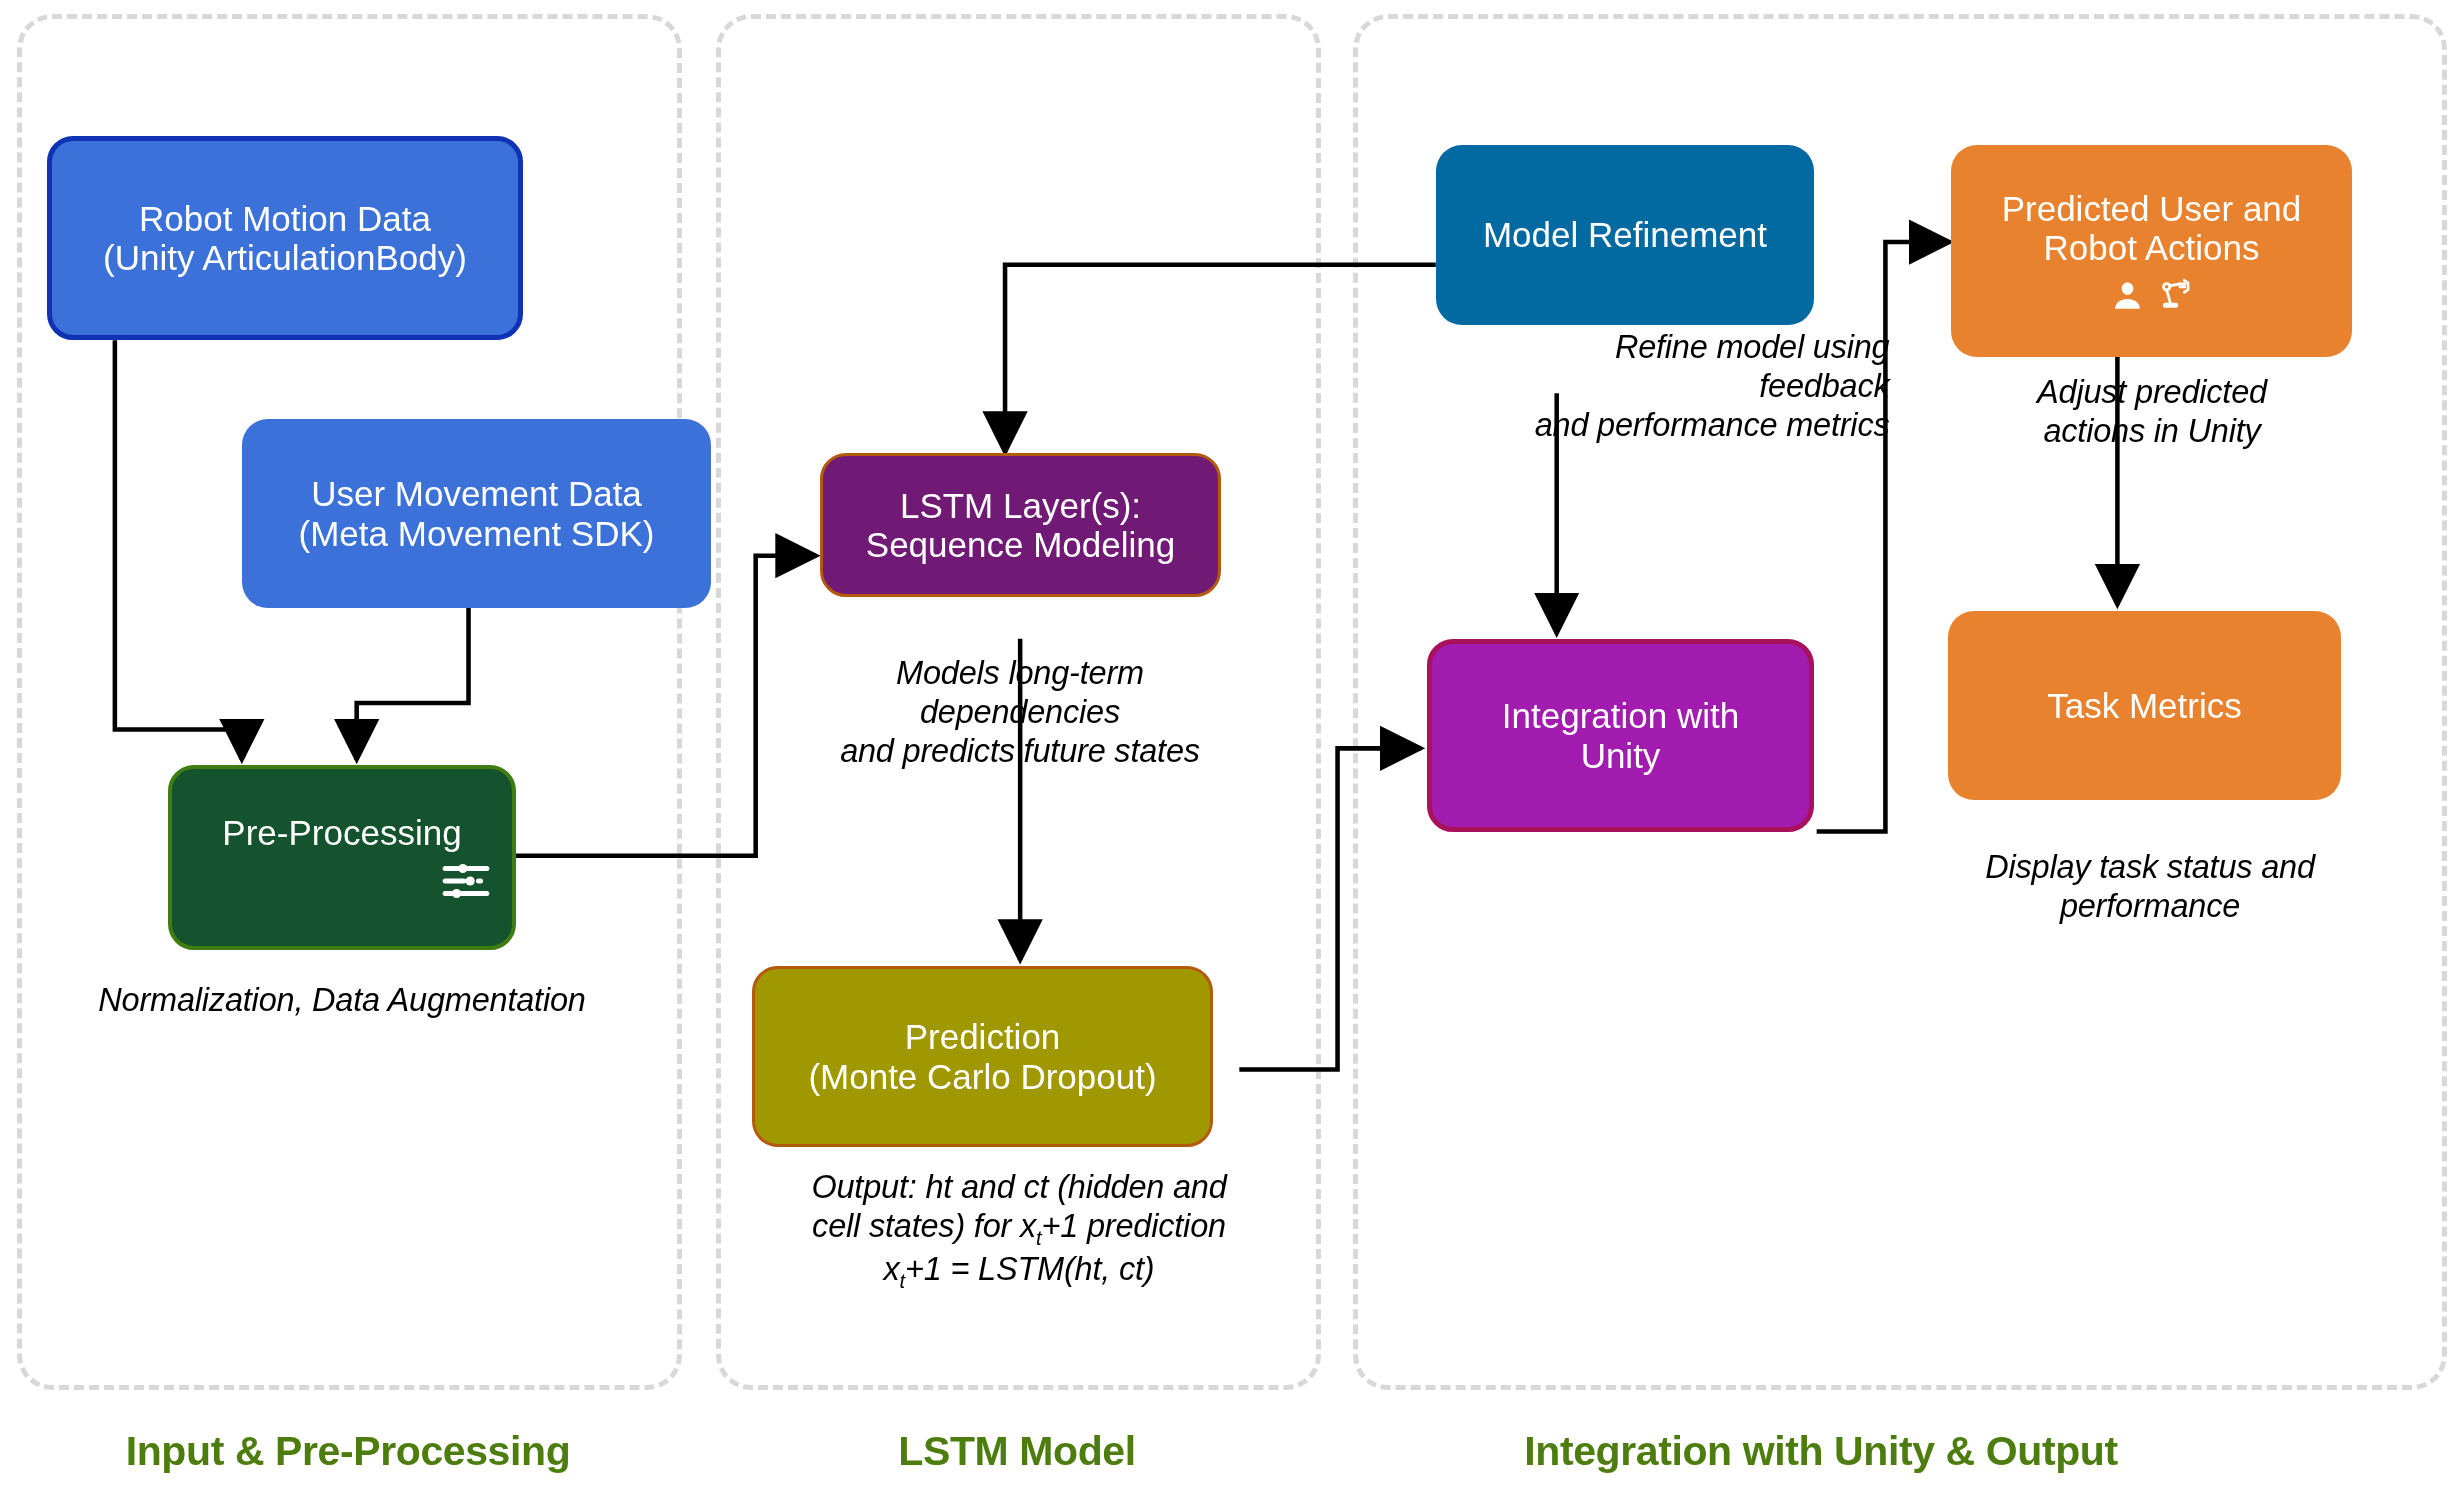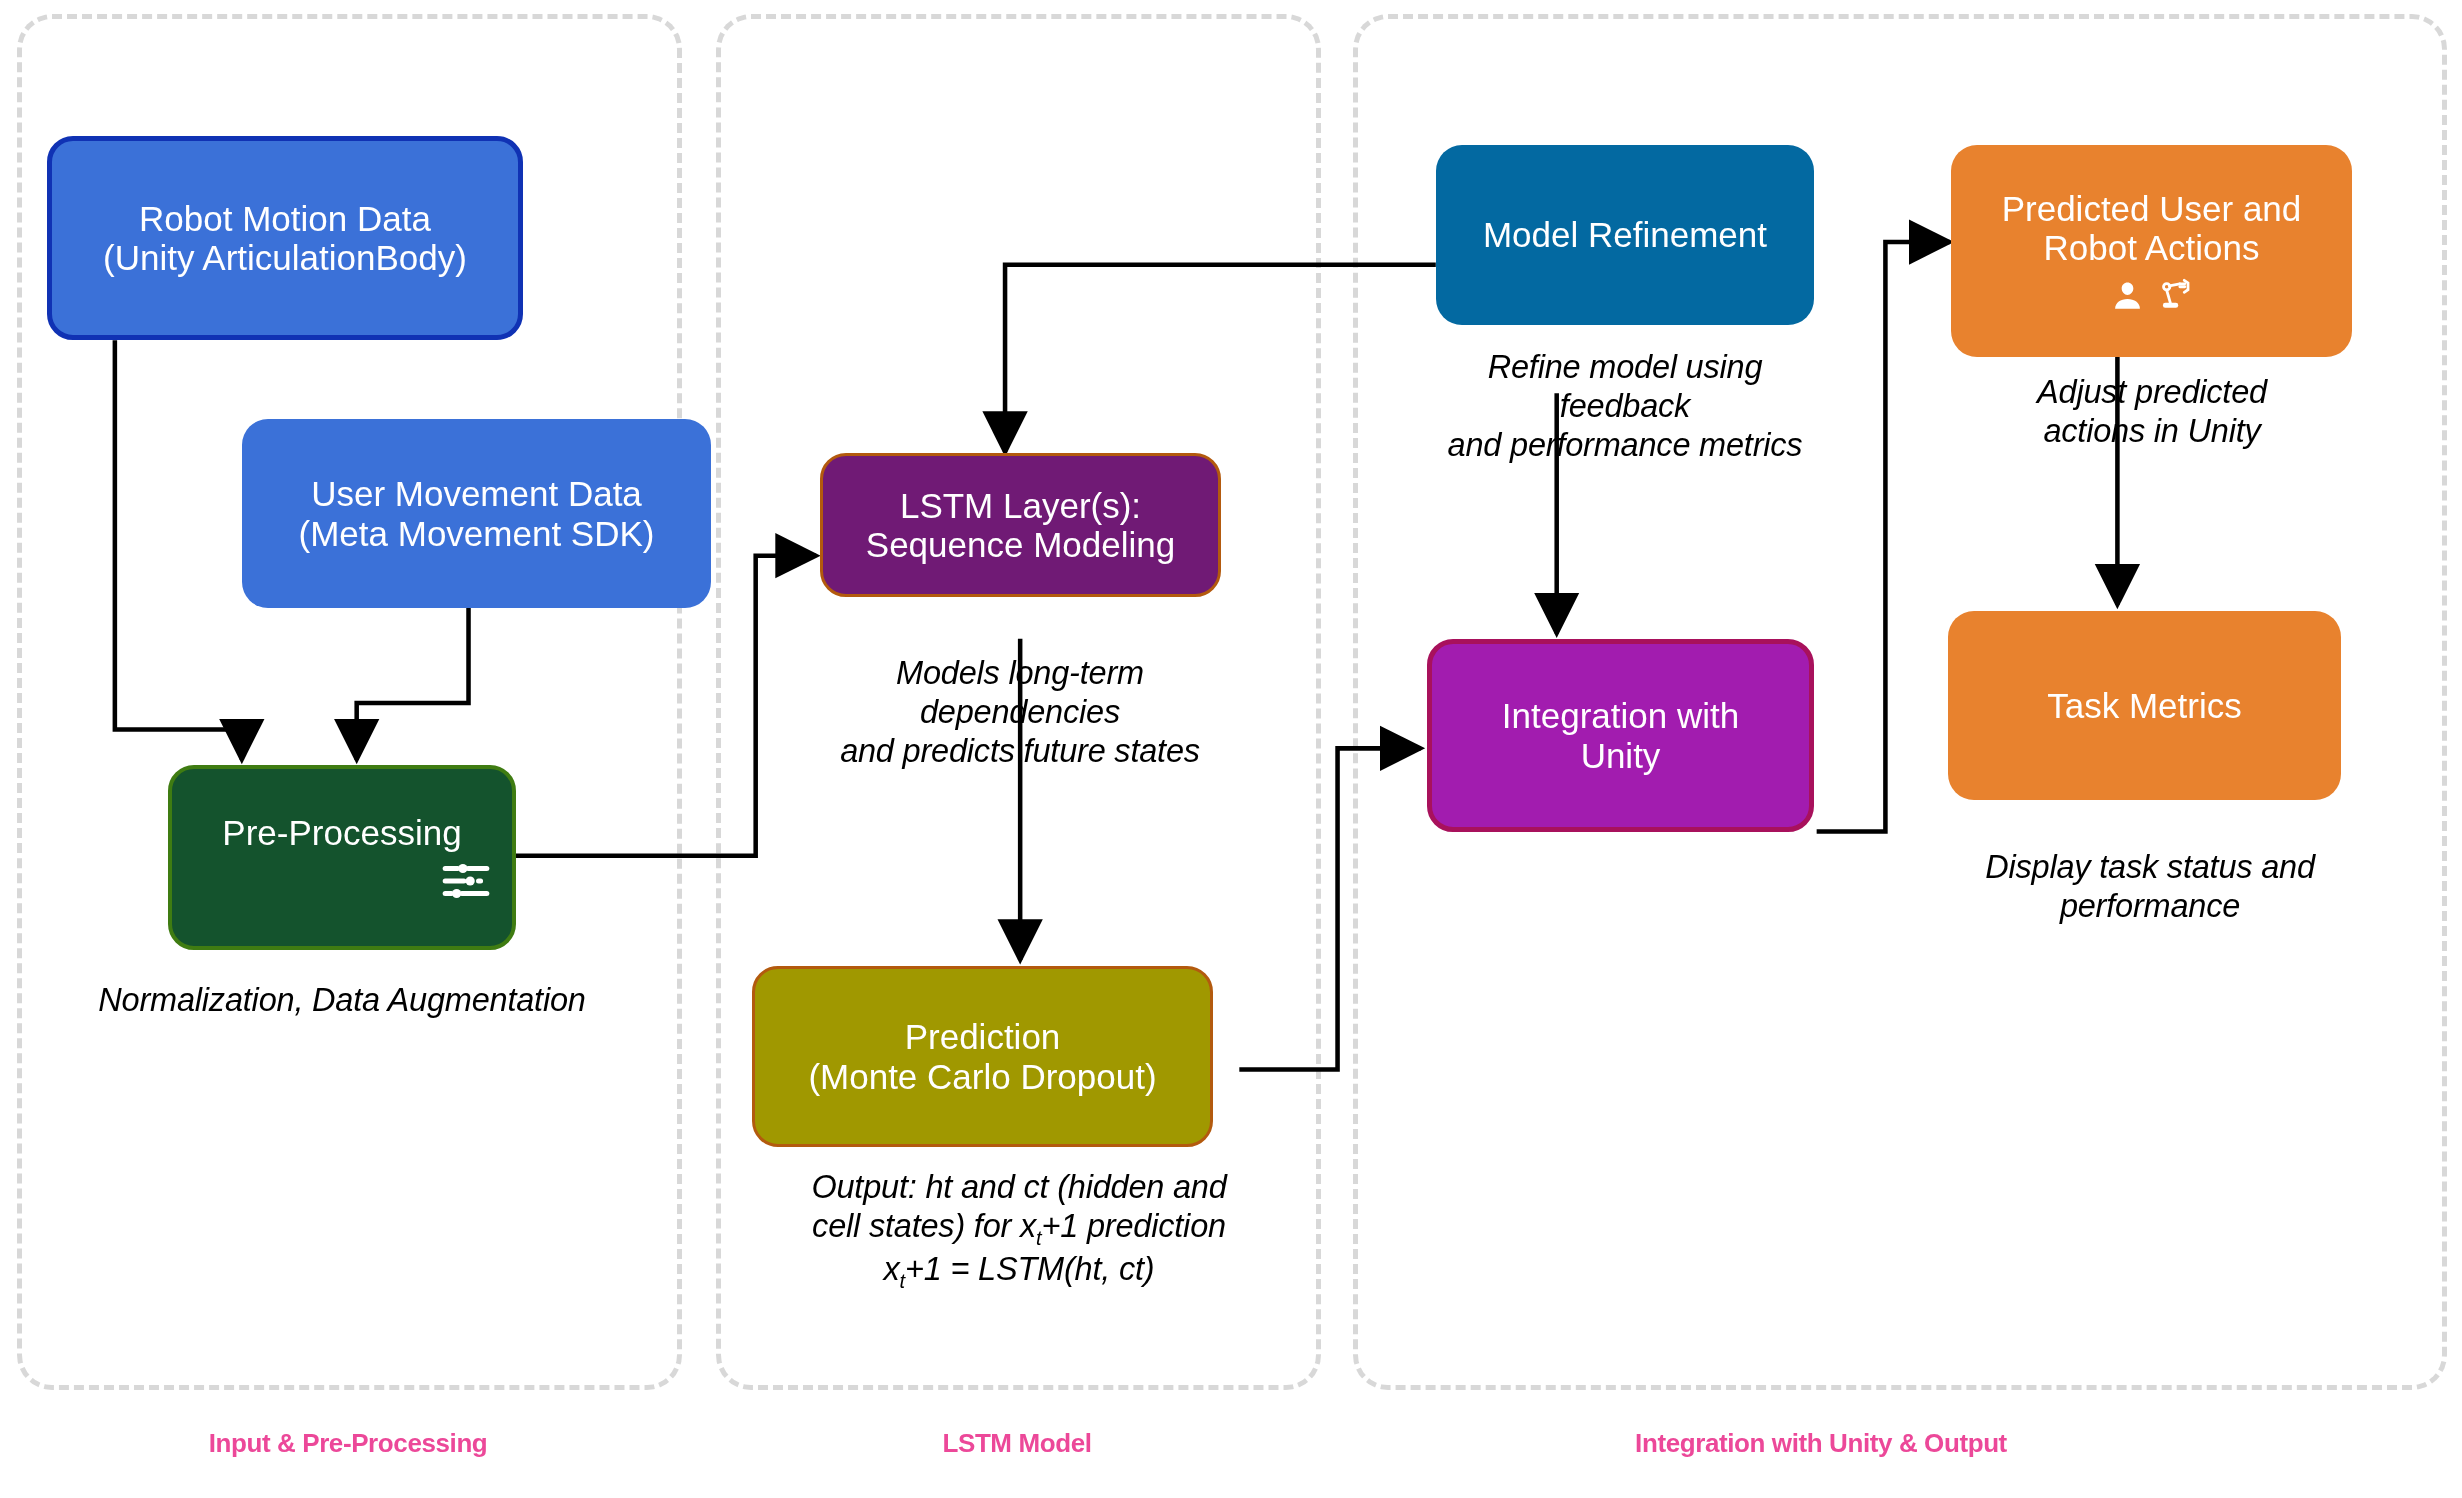--- a/index.html
+++ b/index.html
@@ -2,21 +2,21 @@
 <html style="font-size:12px"><head>
 <meta charset="utf-8">
 <style>
   html,body{margin:0;padding:0;background:#fff;}
   body{font-family:"Liberation Sans",sans-serif;}
   #stage{position:relative;width:2462px;height:1499px;background:#ffffff;overflow:hidden;}
 
   .group-box{position:absolute;border:5.3px dashed #d8d8d8;border-radius:35px;box-sizing:border-box;}
 
   .group-label{position:absolute;font-family:"Liberation Sans",sans-serif;font-weight:bold;
-    font-size:26px;color:#ec4899;letter-spacing:-0.4px;white-space:nowrap;text-align:center;
+    font-size:41px;color:#4d7c0f;letter-spacing:-0.4px;white-space:nowrap;text-align:center;
     transform:translateX(-50%);}
 
   .node{position:absolute;box-sizing:border-box;border-radius:26px;display:flex;
     flex-direction:column;justify-content:center;
     color:#ffffff;font-size:35px;line-height:1.12;text-align:center;padding:7.6px 10.6px;}
   .node .ttl{display:block;}
 
   .cap{position:absolute;font-style:italic;font-size:32.5px;line-height:1.2;color:#000;
     text-align:center;transform:translateX(-50%);white-space:pre-line;letter-spacing:-0.2px;}
 
@@ -116,21 +116,21 @@
     </div>
     <div>
       <span>x</span><span class="sub">t</span><span>+1 = LSTM(</span><span>ht</span><span>, ct</span><span>)</span>
     </div>
   </div>
 
   <div class="node" style="left:1436px;top:145px;width:378px;height:180px;background:#0369a1;">
     <span class="ttl">Model Refinement</span>
   </div>
 
-  <div class="cap" style="left:1625px;top:348px;width:529px;">Refine model using
+  <div class="cap" style="left:1625px;top:328px;width:529px;text-align:right;">Refine model using
 feedback
 and performance metrics</div>
 
   <div class="node" style="left:1951px;top:145px;width:401px;height:212px;background:#E8822E;">
     <span class="ttl">Predicted User and</span>
     <span class="ttl">Robot Actions</span>
     <span class="icon-row">
       <svg width="35" height="35" viewBox="0 0 24 24" fill="#fff">
         <path d="M12 3c-2.2 0-4 1.8-4 4 0 2.6 2 4.6 4 4.6s4-2 4-4.6c0-2.2-1.8-4-4-4z"></path>
         <path d="M3.5 21c0-4 3.8-6.6 8.5-6.6S20.5 17 20.5 21z"></path>

